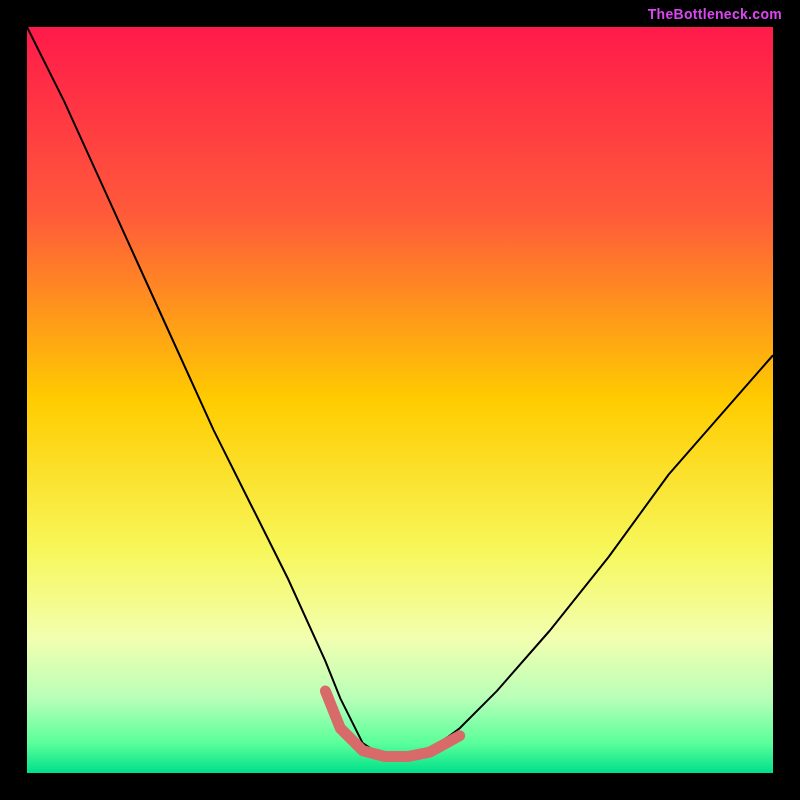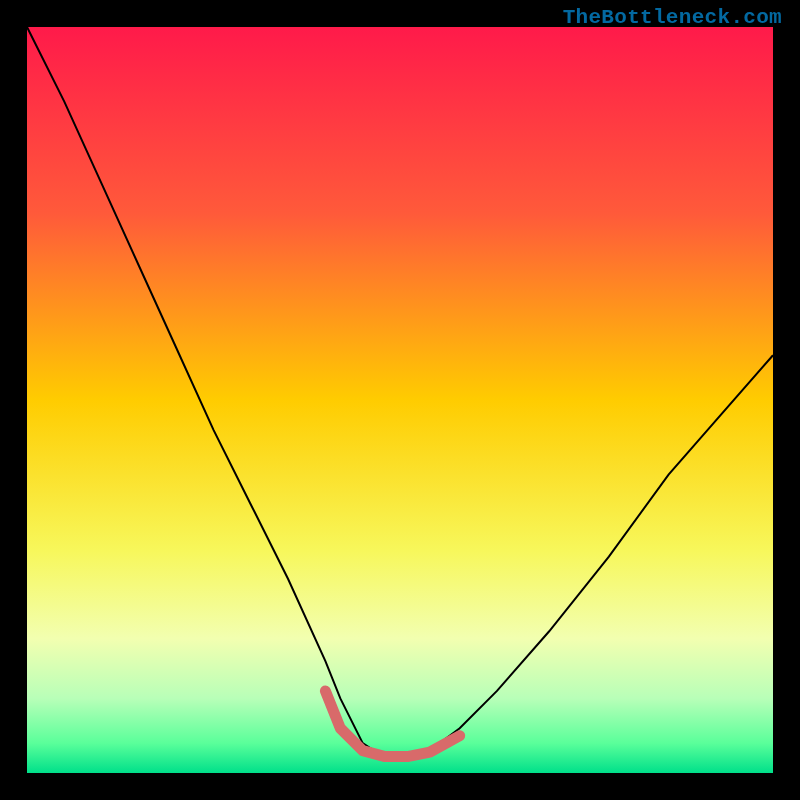--- a/index.html
+++ b/index.html
@@ -14,26 +14,25 @@
     position: absolute;
     top: 0;
     left: 0;
     width: 800px;
     height: 800px;
   }
   .watermark {
     position: absolute;
     top: 6px;
     right: 18px;
-    color: #0369a1;
-    font-size: 21px;
+    color: #d946ef;
+    font-size: 14px;
     font-weight: bold;
     z-index: 10;
     letter-spacing: 0.3px;
-    font-family: Liberation Mono, monospace;
   }
   svg { display: block; }
 </style>
 </head>
 <body>
 
 <div class="chart-container">
   <svg id="chart-svg" width="800" height="800">
       <defs>
         <linearGradient id="bgGrad" x1="0" y1="0" x2="0" y2="1">

